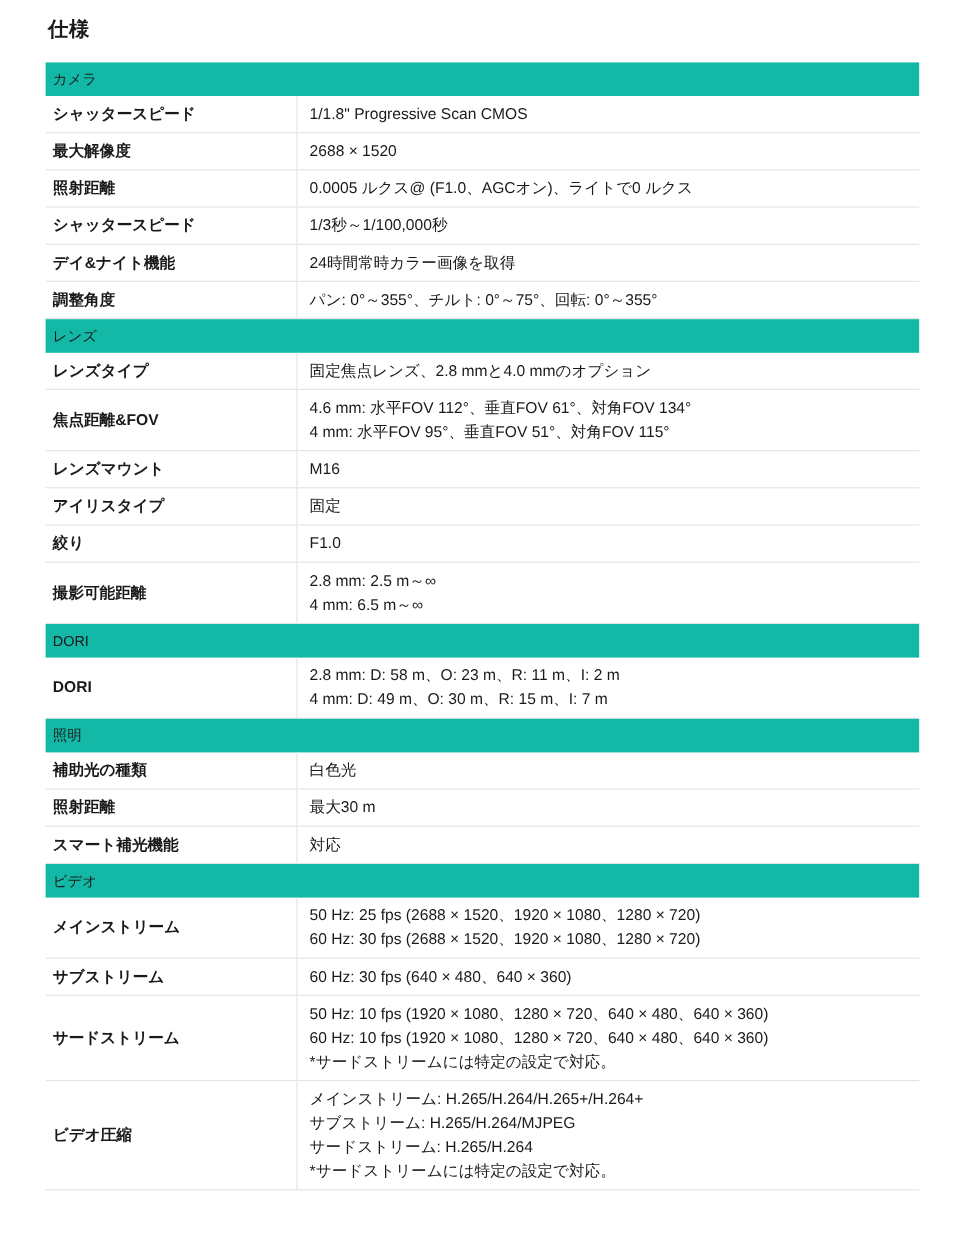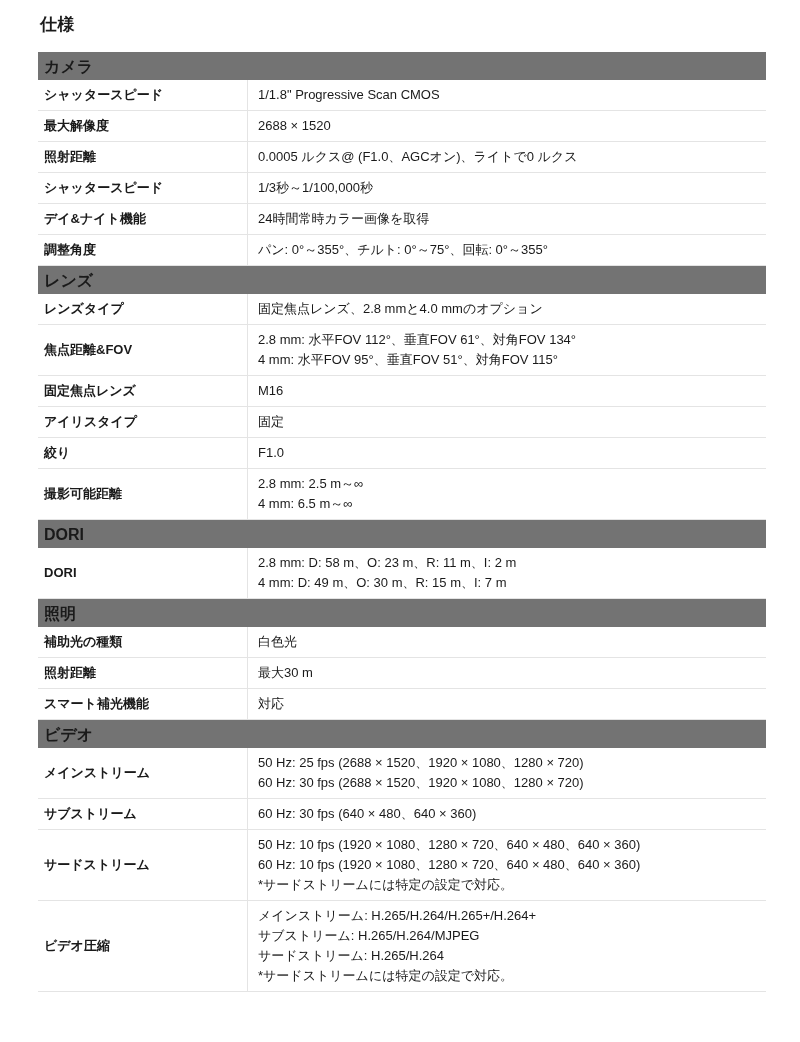--- a/index.html
+++ b/index.html
@@ -19,23 +19,23 @@
   .page-title {
     font-size: 17px;
     font-weight: bold;
     margin: 0 0 16px 2px;
     letter-spacing: 0.5px;
   }
   .spec-table {
     width: 728px;
   }
   .section-header {
-    background: #737373;
-    font-weight: bold;
-    font-size: 16px;
+    background: #14b8a6;
+    font-weight: normal;
+    font-size: 12px;
     padding: 7px 8px 6px 6px;
     line-height: 15px;
   }
   .row {
     display: flex;
     border-bottom: 1px solid #e4e4e4;
     font-size: 13px;
   }
   .label-cell {
     flex: 0 0 210px;
@@ -103,26 +103,26 @@
       <div class="section-header">レンズ</div>
       <div class="row">
         <div class="label-cell">レンズタイプ</div>
         <div class="value-cell">
           <div class="value-line">固定焦点レンズ、2.8 mmと4.0 mmのオプション</div>
         </div>
       </div>
       <div class="row">
         <div class="label-cell">焦点距離&amp;FOV</div>
         <div class="value-cell">
-          <div class="value-line">2.8 mm:  水平FOV 112°、垂直FOV 61°、対角FOV 134°</div>
+          <div class="value-line">4.6 mm:  水平FOV 112°、垂直FOV 61°、対角FOV 134°</div>
           <div class="value-line">4 mm:  水平FOV 95°、垂直FOV 51°、対角FOV 115°</div>
         </div>
       </div>
       <div class="row">
-        <div class="label-cell">固定焦点レンズ</div>
+        <div class="label-cell">レンズマウント</div>
         <div class="value-cell">
           <div class="value-line">M16</div>
         </div>
       </div>
       <div class="row">
         <div class="label-cell">アイリスタイプ</div>
         <div class="value-cell">
           <div class="value-line">固定</div>
         </div>
       </div>

